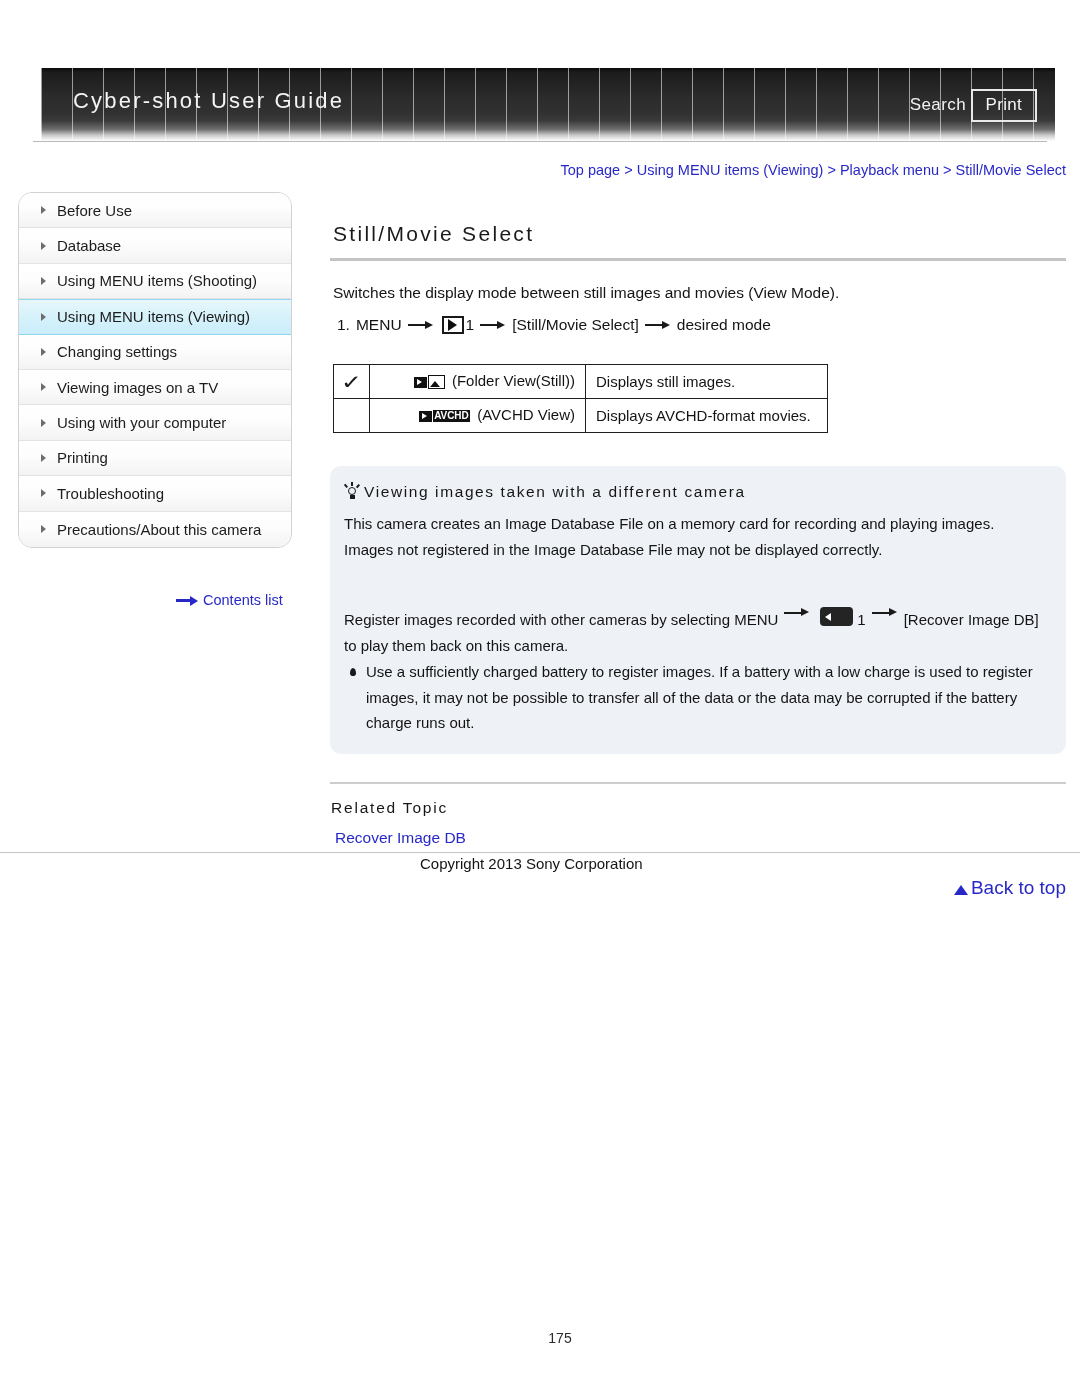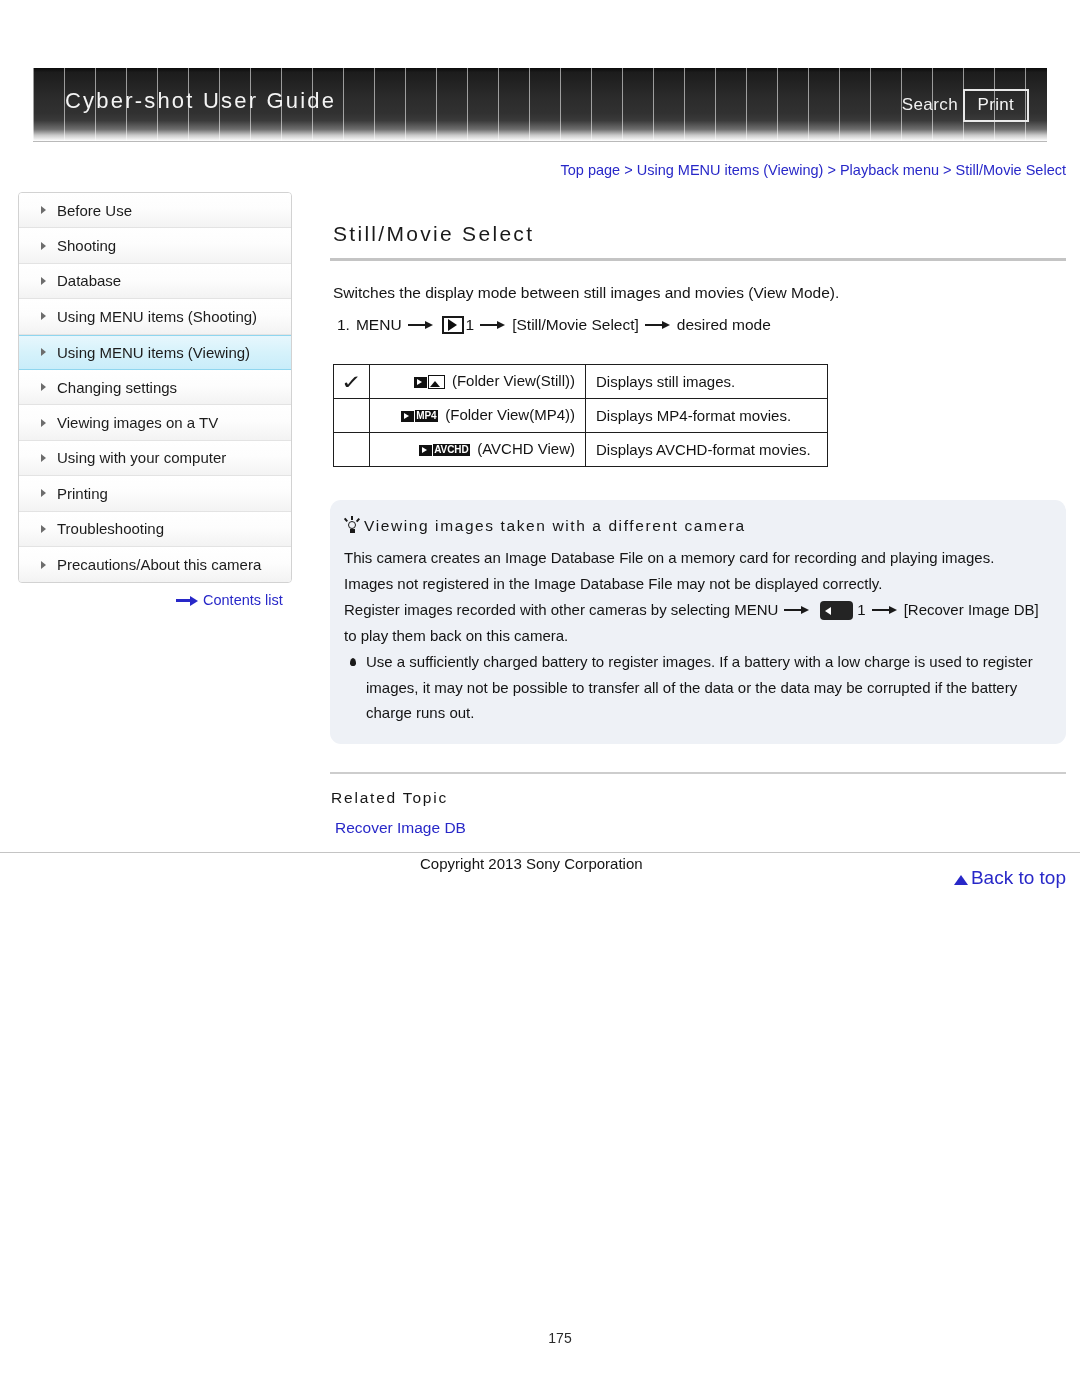--- a/index.html
+++ b/index.html
@@ -7,21 +7,21 @@
     margin: 0; padding: 0;
     width: 1080px; height: 1397px;
     background: #ffffff;
     font-family: "Liberation Sans", sans-serif;
     color: #1a1a1a;
   }
   .page { position: relative; width: 1080px; height: 1397px; overflow: hidden; }
 
   
   .header {
-    position: absolute; left: 33px; top: 68px;
+    position: absolute; left: 41px; top: 68px;
     width: 1014px; height: 73px;
     background: linear-gradient(to bottom,
         #0b0b0b 0%, #1c1c1c 6%, #2b2b2b 40%, #313131 62%,
         #3a3a3a 72%, #6e6e6e 84%, #c9c9c9 92%, #f2f2f2 98%, #ffffff 100%);
     overflow: hidden;
   }
   .header .stripes {
     position: absolute; inset: 0;
     background-image: repeating-linear-gradient(to right,
         rgba(255,255,255,0.55) 0px, rgba(255,255,255,0.55) 1px,
@@ -53,21 +53,21 @@
     position: absolute; right: 14px; top: 162px;
     font-size: 14.5px; color: #2828c8; white-space: nowrap;
   }
   .breadcrumb .sep { color: #2828c8; }
 
   
   .sidebar {
     position: absolute; left: 18px; top: 192px;
     width: 274px;
     border: 1px solid #d2d2d2;
-    border-radius: 4px;
+    border-radius: 14px;
     background: #fbfbfb;
     overflow: hidden;
   }
   .nav-item {
     position: relative;
     height: 35.4px;
     display: flex; align-items: center;
     padding-left: 22px;
     font-size: 15px;
     color: #1c1c1c;
@@ -243,21 +243,21 @@
   .bulb .ray {
     position: absolute; background: #1a1a1a; width: 1.5px; height: 4px;
   }
   .bulb .r1 { left: 7.3px; top: 0px; }
   .bulb .r2 { left: 1px; top: 2px; transform: rotate(-40deg); }
   .bulb .r3 { left: 13px; top: 2px; transform: rotate(40deg); }
   .tip-line {
     font-size: 15px; color: #141414; line-height: 26px;
     display: block;
   }
-  .tip-line.flexline { display: flex; align-items: center; flex-wrap: nowrap; white-space: nowrap; }
+  .tip-line.flexline { display: flex; align-items: flex-start; flex-wrap: nowrap; white-space: nowrap; margin-top: 44px; }
   .tip-bullets { margin: 0; padding: 0; list-style: none; }
   .tip-bullets li {
     position: relative; padding-left: 22px;
     font-size: 15px; color: #141414; line-height: 25.5px;
   }
   .tip-bullets li:before {
     content: "";
     position: absolute; left: 6px; top: 9px;
     width: 6px; height: 8px; background: #1a1a1a;
     border-radius: 50% 50% 50% 50% / 65% 65% 35% 35%;
@@ -315,24 +315,20 @@
     <span class="sep">&gt;</span>
     <span>Playback menu</span>
     <span class="sep">&gt;</span>
     <span>Still/Movie Select</span>
   </div>
 
   <div class="sidebar">
     <div class="nav-item">
       <span class="nav-arrow"></span>
       <span>Before Use</span>
-    </div>
-    <div class="nav-item">
-      <span class="nav-arrow"></span>
-      <span>Shooting</span>
     </div>
     <div class="nav-item">
       <span class="nav-arrow"></span>
       <span>Database</span>
     </div>
     <div class="nav-item">
       <span class="nav-arrow"></span>
       <span>Using MENU items (Shooting)</span>
     </div>
     <div class="nav-item active">
@@ -399,31 +395,20 @@
             <span class="check-mark">✓</span>
           </td>
           <td class="col-mode">
             <span class="badge">
               <span class="badge-flag"></span>
                 <span class="badge-pic"></span>
             </span>
             <span>(Folder View(Still))</span>
           </td>
           <td class="col-desc">Displays still images.</td>
-        </tr>
-        <tr>
-          <td class="col-check"></td>
-          <td class="col-mode">
-            <span class="badge">
-              <span class="badge-flag"></span>
-                <span class="badge-text">MP4</span>
-            </span>
-            <span>(Folder View(MP4))</span>
-          </td>
-          <td class="col-desc">Displays MP4-format movies.</td>
         </tr>
         <tr>
           <td class="col-check"></td>
           <td class="col-mode">
             <span class="badge">
               <span class="badge-flag"></span>
                 <span class="badge-text">AVCHD</span>
             </span>
             <span>(AVCHD View)</span>
           </td>

